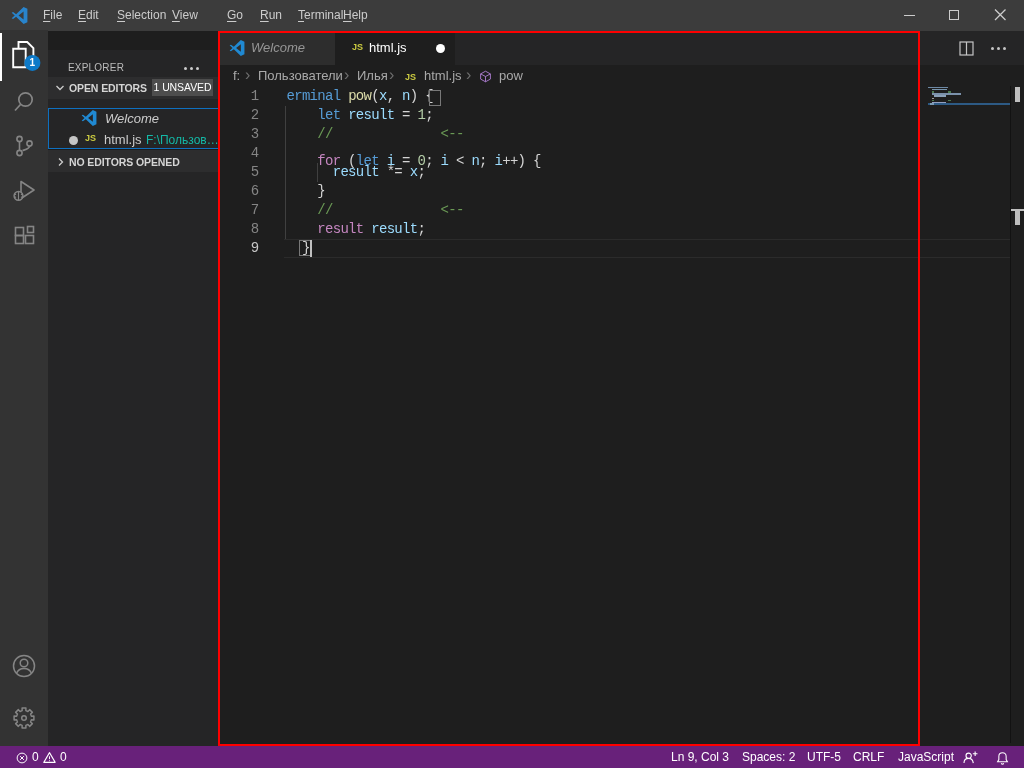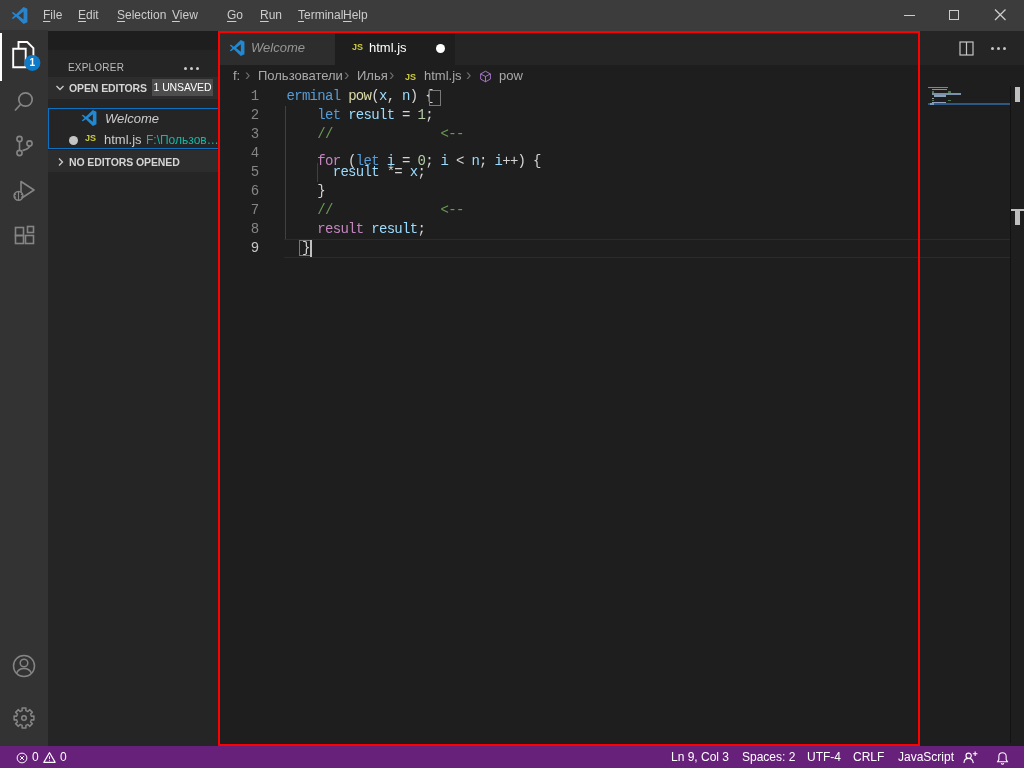--- a/index.html
+++ b/index.html
@@ -262,21 +262,21 @@
     </svg>
     <span class="abs" style="left:32px;">0</span>
     <svg class="abs" style="left:43px;top:5px" width="13" height="13" viewBox="0 0 16 16">
       <path d="M8 2 L15 14 H1 Z" fill="none" stroke="#ffffff" stroke-width="1.3" stroke-linejoin="round"></path>
       <path d="M8 6.5 V10 M8 11.5 V12.5" stroke="#ffffff" stroke-width="1.2"></path>
     </svg>
     <span class="abs" style="left:60px;">0</span>
 
     <span class="abs" style="left:671px;">Ln 9, Col 3</span>
     <span class="abs" style="left:742px;">Spaces: 2</span>
-    <span class="abs" style="left:807px;">UTF-4</span>
+    <span class="abs" style="left:807px;">UTF-5</span>
     <span class="abs" style="left:853px;">CRLF</span>
     <span class="abs" style="left:898px;">JavaScript</span>
     <svg class="abs" style="left:963px;top:5px" width="15" height="13" viewBox="0 0 16 14">
       <path fill="none" stroke="#ffffff" stroke-width="1.2" d="M1 13 C1 9.5 3.5 8 6 8 C8.5 8 10.5 9.5 11 13 M6 8 A2.8 2.8 0 1 0 6 2.3 A2.8 2.8 0 0 0 6 8 M10.5 3 H15.5 M13 0.5 V5.5"></path>
     </svg>
     <svg class="abs" style="left:996px;top:4.5px" width="13" height="14" viewBox="0 0 16 16">
       <path fill="none" stroke="#ffffff" stroke-width="1.3" d="M8 1.5 C5 1.5 3.5 3.5 3.5 6 V10 L2 12.5 H14 L12.5 10 V6 C12.5 3.5 11 1.5 8 1.5 Z M6.5 14.5 A1.6 1.6 0 0 0 9.5 14.5"></path>
     </svg>
   </div>
 

